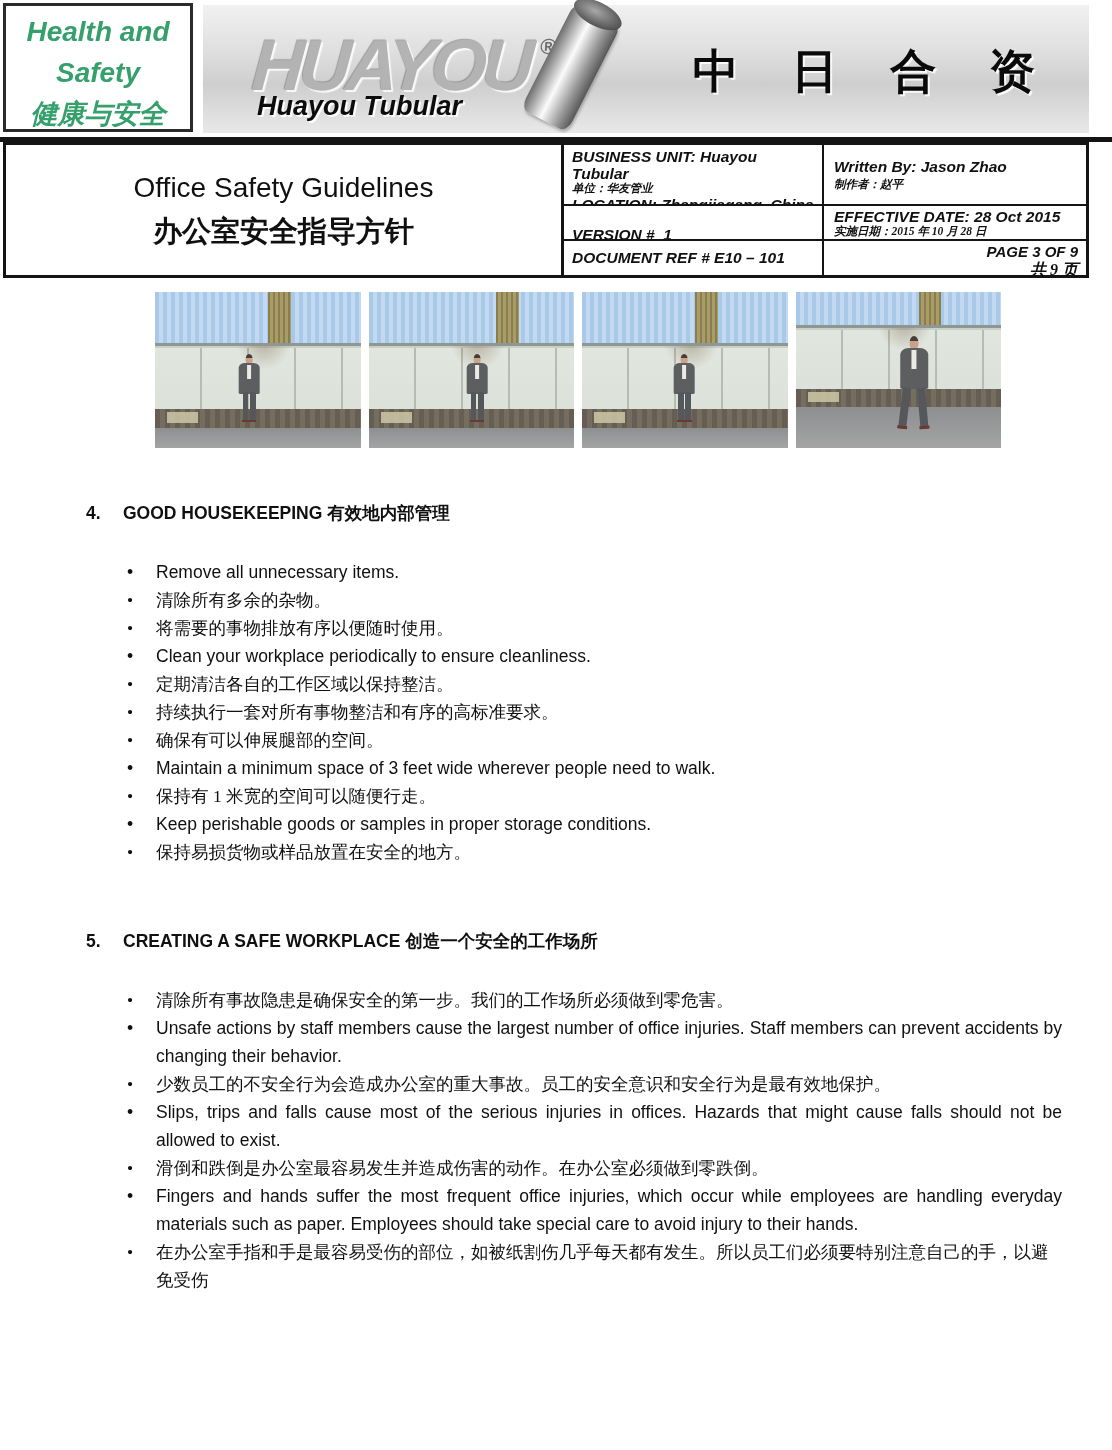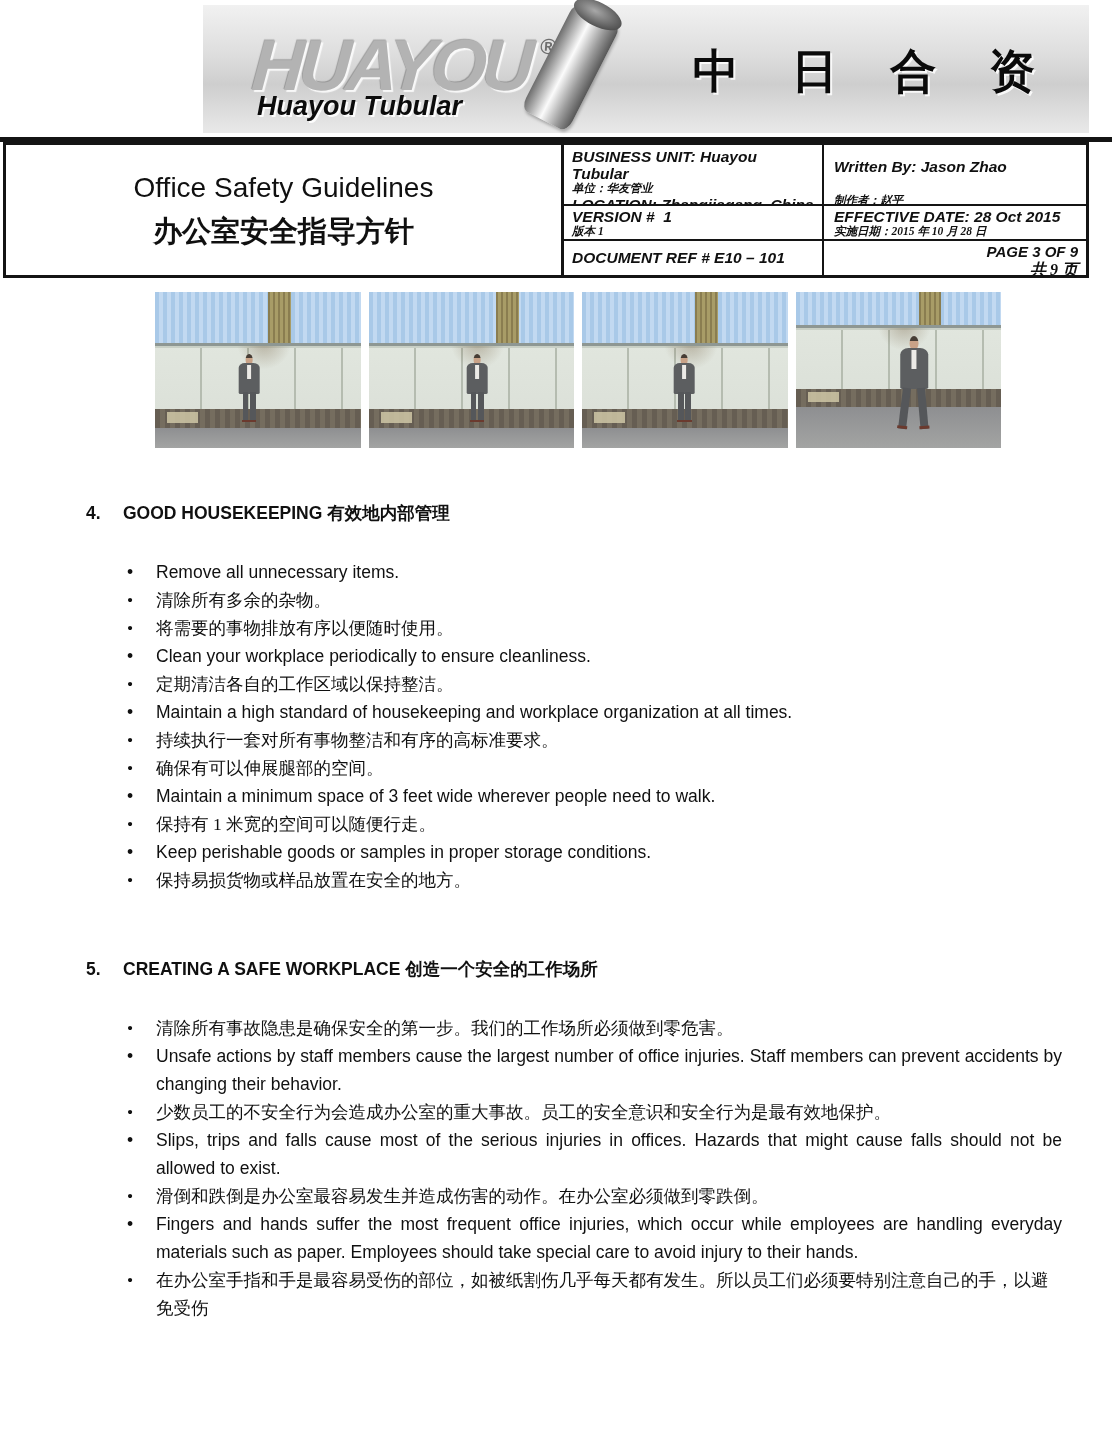--- a/index.html
+++ b/index.html
@@ -52,32 +52,32 @@
     text-shadow:2px 2px 0 rgba(255,255,255,.85);
   }
 
   .divider { position:absolute; top:137px; left:0; width:100%; height:5px; background:#141414; }
 
   
   .cell { position:absolute; box-sizing:border-box; border:2px solid #141414; background:#fff; }
   .c-title { left:3px;   top:142px; width:561px; height:136px; border-width:3px; text-align:center; }
   .c-bu    { left:562px; top:142px; width:262px; height:64px;  border-width:3px 2px 2px 2px; padding:3px 8px; }
   .c-writer{ left:822px; top:142px; width:267px; height:64px;  border-width:3px 3px 2px 2px; padding:13px 10px; }
-  .c-ver   { left:562px; top:204px; width:262px; height:37px;  padding:2px 8px; }
+  .c-ver   { left:562px; top:204px; width:262px; height:37px;  padding:20px 8px; }
   .c-date  { left:822px; top:204px; width:267px; height:37px;  border-right-width:3px; padding:2px 10px; }
   .c-ref   { left:562px; top:239px; width:262px; height:39px;  border-bottom-width:3px; padding:8px 8px; }
   .c-page  { left:822px; top:239px; width:267px; height:39px;  border-width:2px 3px 3px 2px; text-align:right; padding:2px 8px; }
 
   .doc-title    { font-size:28px; font-weight:normal; margin-top:27px; letter-spacing:0; }
   .doc-title-zh { font-size:29px; font-weight:bold; margin-top:8px; font-family:"Liberation Serif", serif;text-align:center; }
 
   .m-en { font-weight:bold; font-style:italic; font-size:15.5px; line-height:17px; white-space:pre-wrap; }
   .m-zh { font-weight:bold; font-style:italic; font-size:11.5px; line-height:13.5px; white-space:pre-wrap;
           font-family:Liberation Serif, serif; }
-  .c-writer .m-en { margin-bottom:19px; }
+  .c-writer .m-en { margin-bottom:3px; }
   .page-en { font-weight:bold; font-style:italic; font-size:15px; line-height:17px; }
   .page-zh { font-weight:bold; font-style:italic; font-size:16px; font-family:"Liberation Serif", serif; }
 
   
   .photos { position:absolute; top:292px; left:155px; width:846px; height:156px; display:flex; gap:8px; }
   .photo  { position:relative; flex:1; overflow:hidden; background:#dfe4dc; }
   .sky {
     position:absolute; top:0; left:0; right:0; height:33%;
     background:repeating-linear-gradient(90deg,#a9c9e8 0 4px,#c2d9f1 4px 8px);
     border-bottom:3px solid #8e9793;
@@ -129,20 +129,25 @@
   .bullets li { position:relative; padding-left:70px; }
   .bullets li::before { content:"\2022"; position:absolute; left:41px; top:0; }
   .bullets li.en { text-align:justify; }
   .bullets li.zh { font-family:"Liberation Serif", serif; }
 </style>
 </head>
 <body>
 
 <div class="page">
 
+  <div class="hs-box">
+    <div class="hs-en">Health and</div>
+    <div class="hs-en">Safety</div>
+    <div class="hs-zh">健康与安全</div>
+  </div>
 
   <div class="logo-band">
     <div class="logo">
       <div class="logo-mark"><span>HUAYOU</span><span class="reg">®</span></div>
       <div class="pipe"></div>
       <div class="logo-sub">Huayou Tubular</div>
     </div>
     <div class="jv">中 日 合 资</div>
   </div>
 
@@ -256,21 +261,20 @@
         <div class="sec-heading">
           <span class="sec-num">4.</span>
           <span class="sec-title">GOOD HOUSEKEEPING 有效地内部管理</span>
         </div>
         <ul class="bullets">
           <li class="en">Remove all unnecessary items.</li>
           <li class="zh">清除所有多余的杂物。</li>
           <li class="zh">将需要的事物排放有序以便随时使用。</li>
           <li class="en">Clean your workplace periodically to ensure cleanliness.</li>
           <li class="zh">定期清洁各自的工作区域以保持整洁。</li>
-          <li class="en">Maintain a high standard of housekeeping and workplace organization at all times.</li>
           <li class="zh">持续执行一套对所有事物整洁和有序的高标准要求。</li>
           <li class="zh">确保有可以伸展腿部的空间。</li>
           <li class="en">Maintain a minimum space of 3 feet wide wherever people need to walk.</li>
           <li class="zh">保持有 1 米宽的空间可以随便行走。</li>
           <li class="en">Keep perishable goods or samples in proper storage conditions.</li>
           <li class="zh">保持易损货物或样品放置在安全的地方。</li>
         </ul>
       </div>
       <div class="sec">
         <div class="sec-heading">

